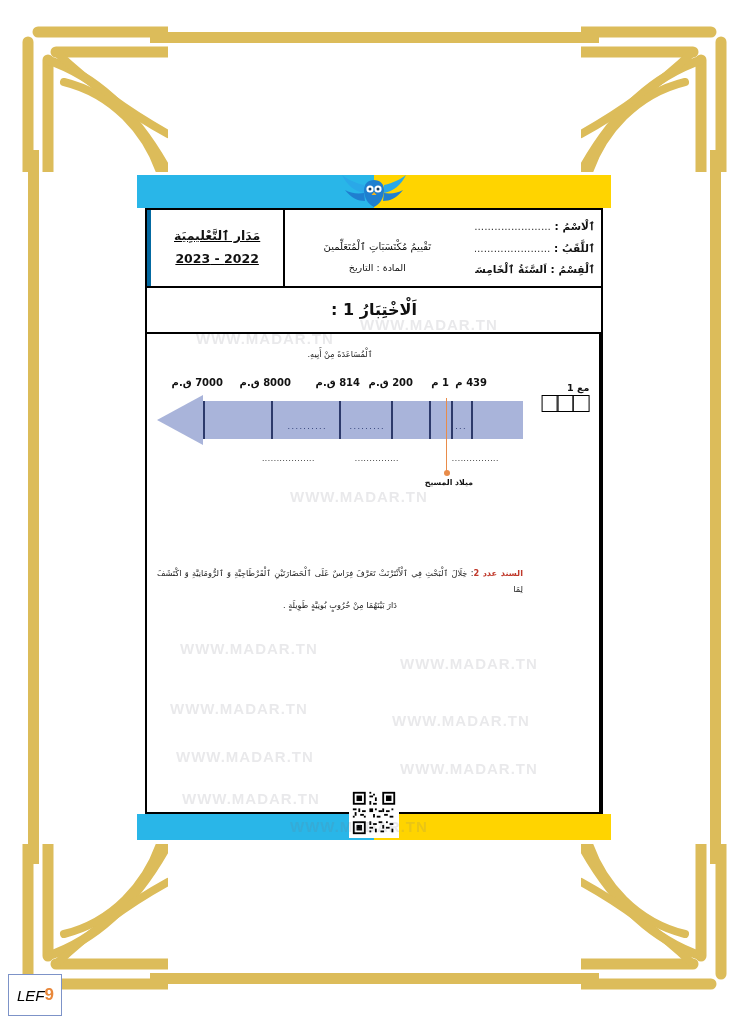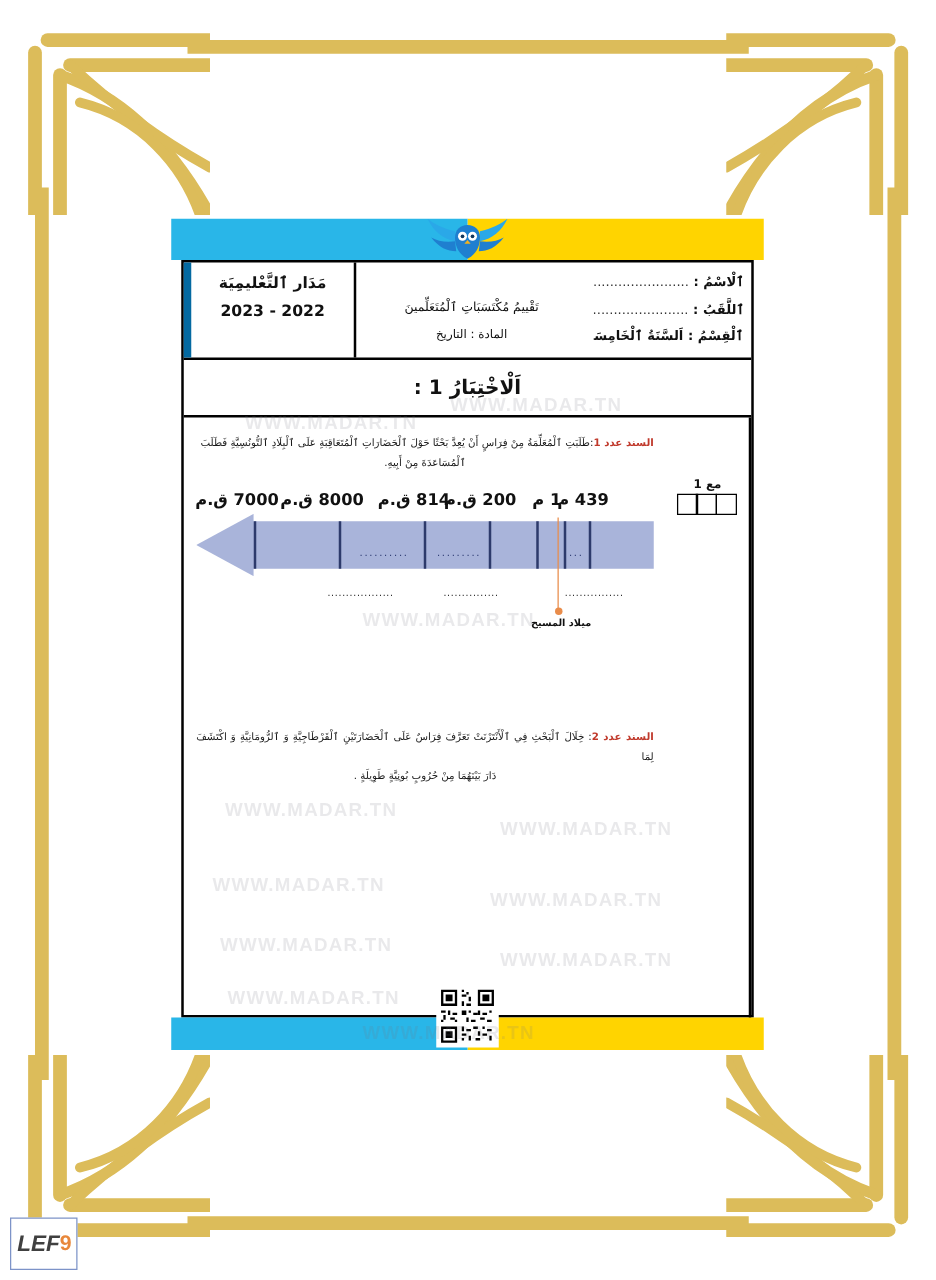--- a/index.html
+++ b/index.html
@@ -44,22 +44,22 @@
 
   
   .body-frame{
     position:absolute;left:8px;top:33px;right:8px;bottom:26px;
     border:2px solid #000;box-sizing:border-box;background:transparent;
   }
 
   
   .hdr-table{display:flex;border-bottom:2px solid #000;}
   .hdr-cell{padding:5px 6px;box-sizing:border-box;}
-  .hdr-right{width:30%;border-left:6px solid #0369a1;display:flex;align-items:flex-start;
-             justify-content:center;text-align:center;}
+  .hdr-right{width:30%;border-left:4px solid #0369a1;display:flex;align-items:center;
+             justify-content:center;text-align:center;text-decoration:underline;}
   .hdr-mid{width:41%;border-left:2px solid #000;text-align:center;padding-top:7px;}
   .hdr-left{width:29%;text-align:right;padding-top:6px;}
 
   .ar{font-family:"DejaVu Sans","Liberation Sans",sans-serif;color:#111;}
   .hdr-right .ar{font-size:12.5px;line-height:1.8;font-weight:700;}
   .hdr-mid .l1{font-size:10px;font-weight:400;line-height:1.55;margin-top:22px;}
   .hdr-mid .l2{font-size:12.5px;font-weight:700;line-height:1.55;}
   .hdr-mid .l3{font-size:9.5px;margin-top:7px;}
   .hdr-left .row{font-size:10.5px;font-weight:700;white-space:nowrap;
                  line-height:2.05;overflow:hidden;}
@@ -70,39 +70,39 @@
              align-items:center;justify-content:center;}
   .title-row .t{font-size:16px;font-weight:700;letter-spacing:.5px;}
 
   
   .content{position:relative;height:calc(100% - 100px);}
   .score-col{position:absolute;right:0;top:0;bottom:0;width:68px;
              border-right:2px solid #000;box-sizing:border-box;}
   .content-inner{margin-right:68px;padding:13px 10px 0 10px;position:relative;}
 
   .score-wrap{position:absolute;top:48px;left:50%;transform:translateX(-50%);
-              text-align:center;}
+              text-align:right;}
   .score-label{font-size:9.5px;font-weight:700;margin-bottom:2px;}
   .score-boxes{display:flex;}
   .score-boxes i{display:block;width:15px;height:15px;border:1.4px solid #000;
                  margin-left:-1.4px;}
 
   
   .q-block{margin-bottom:6px;}
   .q-line{font-size:8.2px;line-height:1.95;text-align:justify;color:#1a1a1a;}
   .q-line.center-2{text-align:center;}
   .tag-red{color:#c0392b;font-weight:700;}
   .tag-green{color:#1e8449;font-weight:700;}
 
   .instr{margin-top:9px;font-size:8px;line-height:1.9;}
 
   
   .figure{position:relative;height:165px;margin-top:14px;}
   .tl-labels{position:relative;height:16px;}
-  .tl-labels span{position:absolute;font-size:13px;font-weight:600;color:#111;
+  .tl-labels span{position:absolute;font-size:10px;font-weight:600;color:#111;
                   white-space:nowrap;top:0;}
 
   .tl-arrow{position:relative;height:50px;margin-top:2px;}
   .arrow-body{position:absolute;left:44px;right:0;top:6px;height:38px;
               background:#a9b4da;}
   .arrow-head{position:absolute;left:0;top:0;width:46px;height:50px;}
   .tick{position:absolute;top:6px;width:2.4px;height:38px;background:#2d3a6b;}
   .seg-dots{position:absolute;top:27px;font-size:8px;color:#2b3a72;
             letter-spacing:1.4px;white-space:nowrap;}
 
@@ -120,21 +120,21 @@
   .wm{position:absolute;color:rgba(120,120,130,.16);font-size:15px;
       font-weight:700;letter-spacing:1px;pointer-events:none;
       font-family:"Liberation Sans",sans-serif;direction:ltr;}
 
   
   .brand{position:absolute;left:8px;bottom:8px;width:52px;height:40px;
          border:1.5px solid #7d93c8;background:#fff;display:flex;
          align-items:center;justify-content:center;}
   .brand .b1{font-size:17px;font-weight:700;color:#e8873a;
              font-family:"Liberation Sans",sans-serif;letter-spacing:-1px;}
-  .brand .b2{font-size:18px;font-weight:700;color:#404040;
+  .brand .b2{font-size:15px;font-weight:400;color:#000000;
              font-family:"Liberation Sans",sans-serif;font-style:italic;}
 </style>
 </head>
 <body>
 
 <div class="corner c-tl">
   <svg viewBox="0 0 150 150" width="150" height="150" aria-hidden="true">
     <g fill="none" stroke="#dcbc5a" stroke-width="11" stroke-linecap="round">
       <path d="M10 20 L10 150"></path>
       <path d="M20 10 L150 10"></path>
@@ -251,23 +251,20 @@
             <i></i>
             <i></i>
             <i></i>
           </div>
         </div>
       </div>
 
       <div class="content-inner">
 
         <div class="q-block">
-          <div class="q-line ar">
-            <span class="tag-red">السند عدد 1</span><span>:طَلَبَتِ ٱلْمُعَلِّمَةُ مِنْ فِرَاسٍ أَنْ يُعِدَّ بَحْثًا حَوْلَ ٱلْحَضَارَاتِ ٱلْمُتَعَاقِبَةِ عَلَى ٱلْبِلَادِ ٱلتُّونُسِيَّةِ فَطَلَبَ</span>
-          </div>
           <div class="q-line ar center-2">ٱلْمُسَاعَدَةَ مِنْ أَبِيهِ.</div>
         </div>
 
 
         <div class="figure">
 
           <div class="tl-labels">
             <span style="right:300px">7000 ق.م</span>
             <span style="right:232px">8000 ق.م</span>
             <span style="right:163px">814 ق.م</span>

